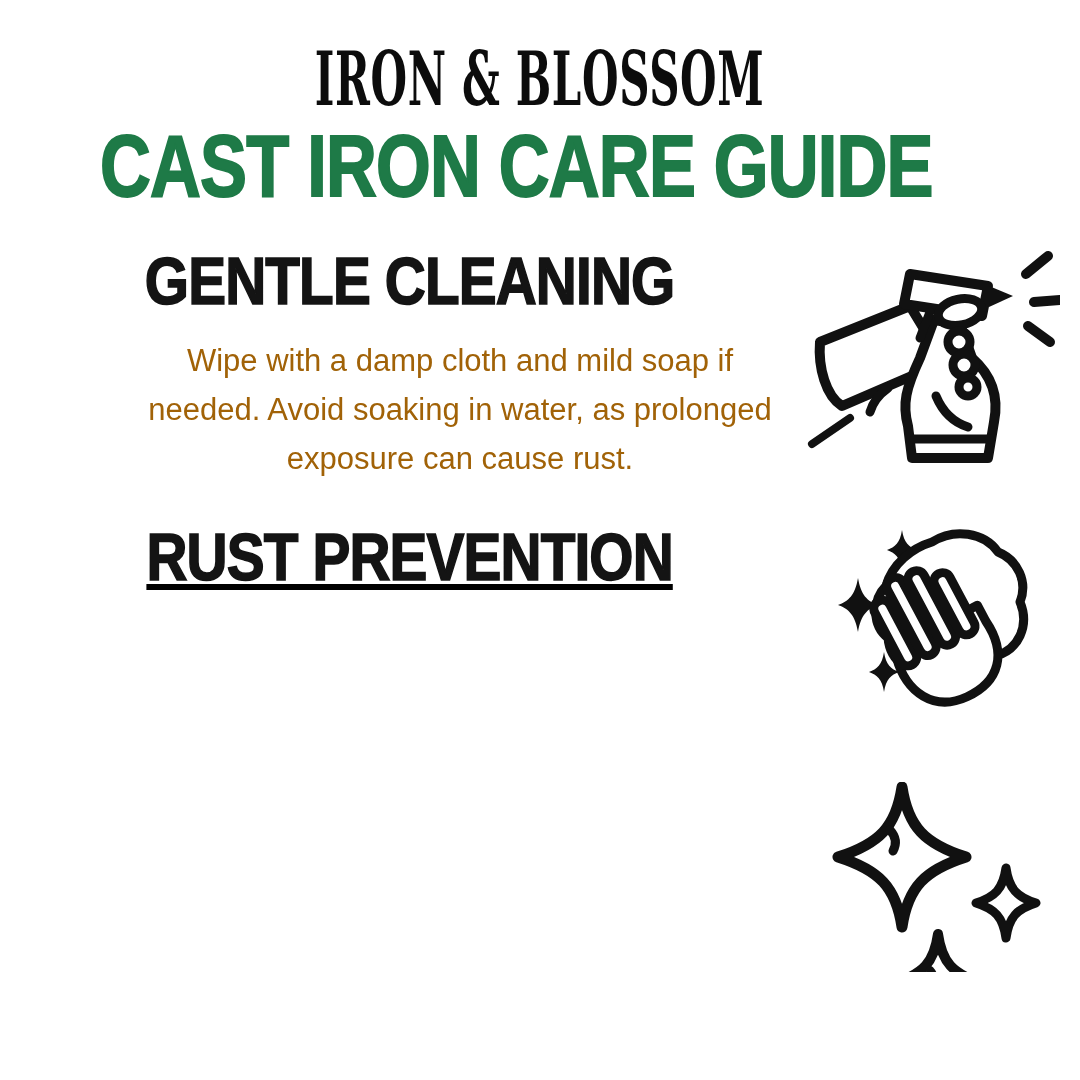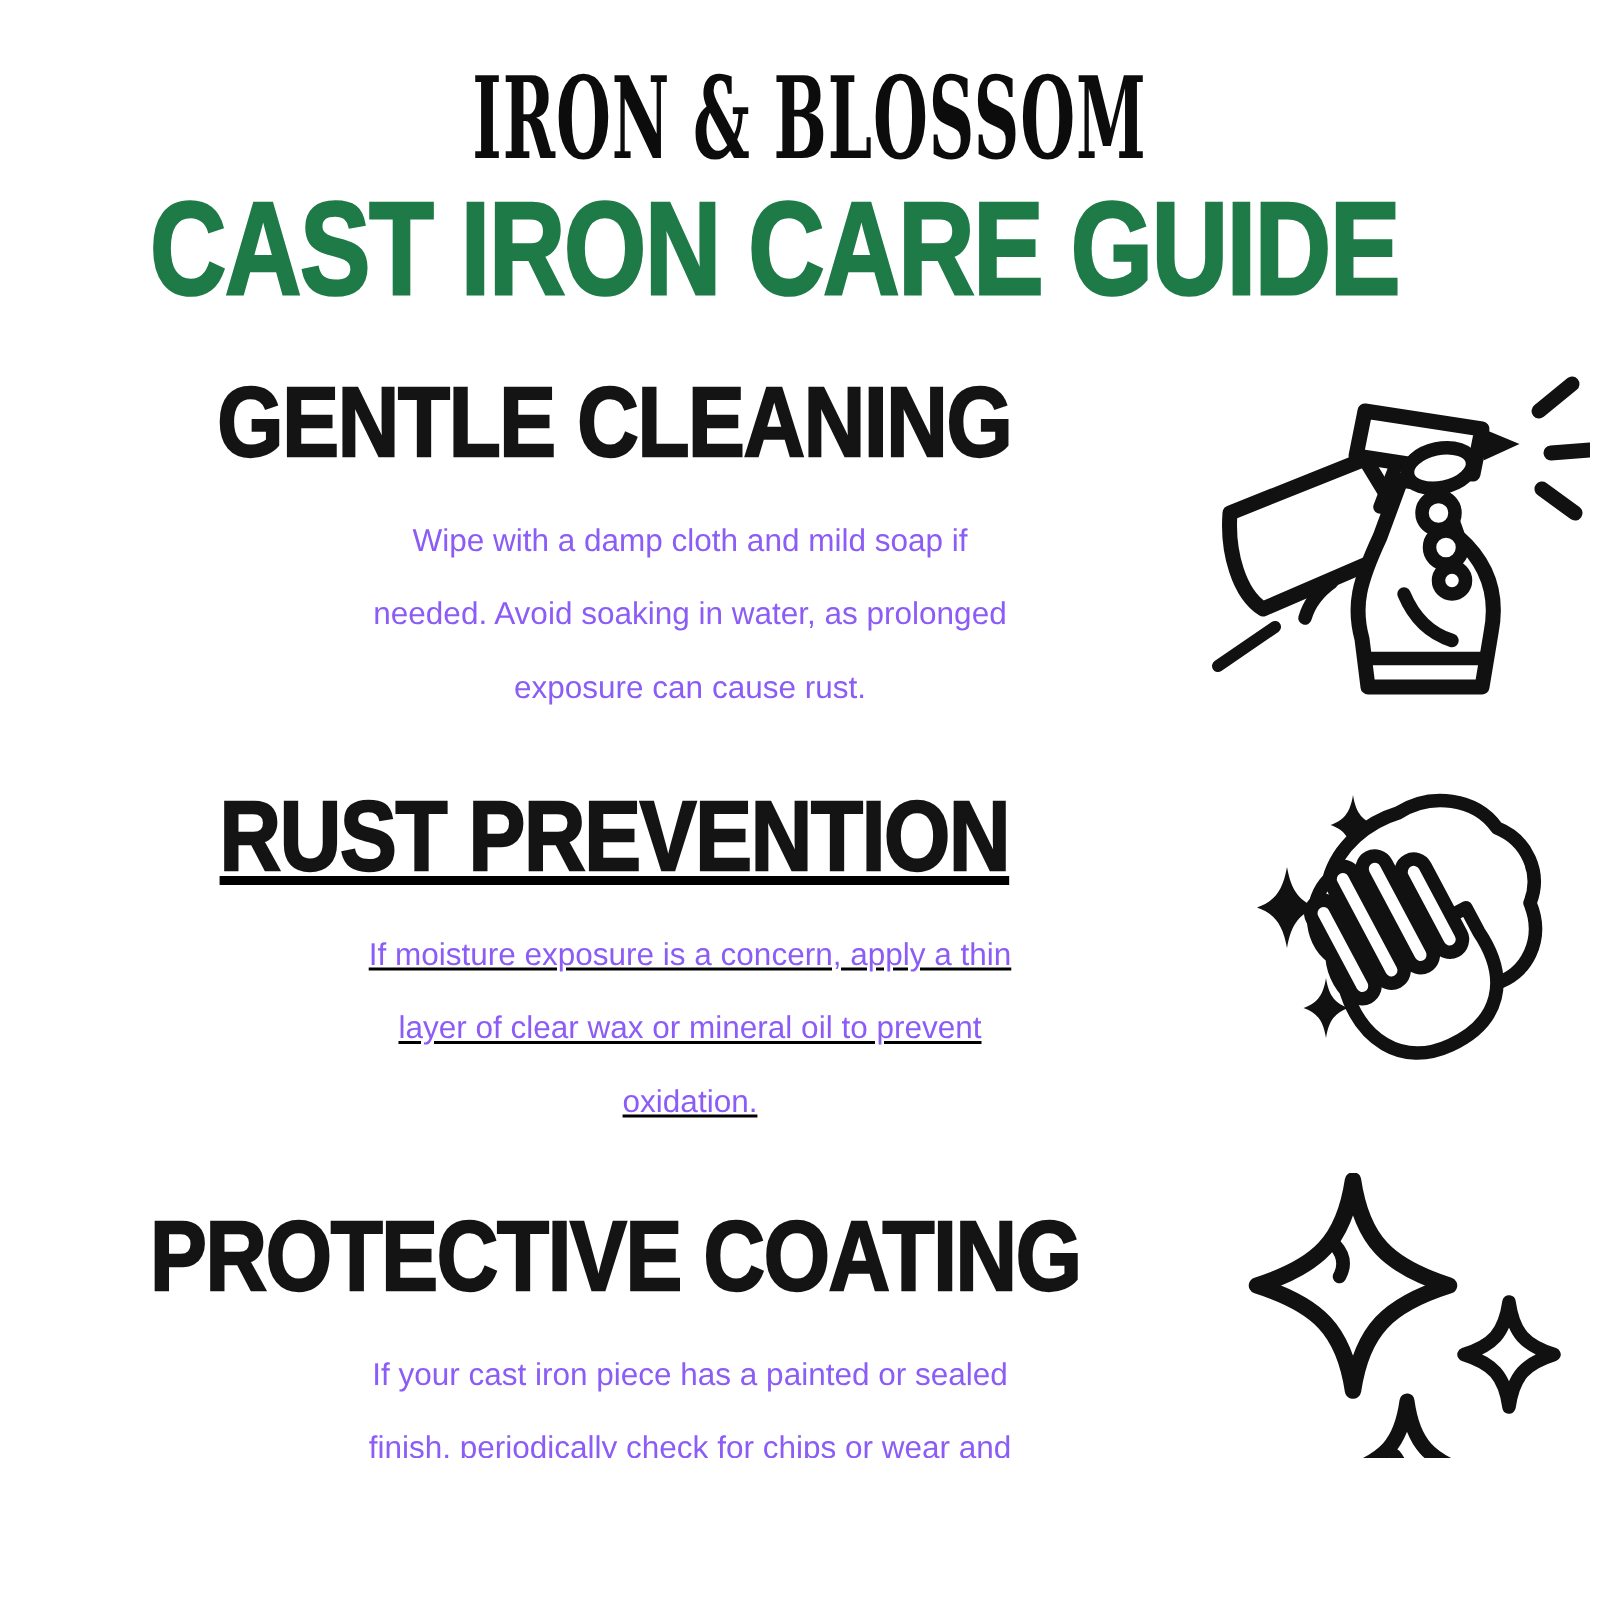--- a/index.html
+++ b/index.html
@@ -25,21 +25,21 @@
   
   .section{position:absolute;left:100px;width:720px;text-align:center;}
   .section-heading{
     font-weight:700;font-size:66px;line-height:1;color:#141414;
     letter-spacing:-1px;white-space:nowrap;
     -webkit-text-stroke:1.6px #141414;
     transform:scaleX(0.86);transform-origin:left center;
     margin:0 0 22px 0;
   }
   .section-body{
-    font-size:21px;line-height:49px;color:#8b5cf6;
+    font-size:31px;line-height:49px;color:#a16207;
     white-space:pre-line;margin:0;
   }
   .icon-box{position:absolute;}
   svg{display:block;}
 </style>
 </head>
 <body>
 
 <div id="canvas">
 
@@ -77,23 +77,20 @@
       <circle cx="176" cy="141" r="9" fill="#ffffff" stroke-width="9"></circle>
 
       <path d="M234,28 L256,10" stroke-width="10"></path>
       <path d="M242,56 L268,54" stroke-width="10"></path>
       <path d="M236,80 L258,96" stroke-width="10"></path>
     </svg>
   </div>
 
   <div class="section" style="top:524px;text-decoration:underline;">
     <h2 class="section-heading">RUST PREVENTION</h2>
-    <p class="section-body">If moisture exposure is a concern, apply a thin
-layer of clear wax or mineral oil to prevent
-oxidation.</p>
   </div>
   <div class="icon-box" style="left:828px;top:522px;">
     <svg width="205" height="198" viewBox="0 0 205 198" fill="none" stroke="#111111" stroke-width="9" stroke-linecap="round" stroke-linejoin="round">
 
       <path d="M74,8 C76,21 81,25 89,28 C81,31 76,35 74,48 C72,35 67,31 59,28 C67,25 72,21 74,8 Z" fill="#111111" stroke="none"></path>
       <path d="M30,56 C33,73 39,79 50,83 C39,87 33,93 30,110 C27,93 21,87 10,83 C21,79 27,73 30,56 Z" fill="#111111" stroke="none"></path>
       <path d="M56,130 C58,143 63,147 71,150 C63,153 58,157 56,170 C54,157 49,153 41,150 C49,147 54,143 56,130 Z" fill="#111111" stroke="none"></path>
 
       <path d="M104,20 C126,6 156,10 170,30 C190,38 200,60 192,80 C202,104 190,128 168,134 C156,154 126,160 108,146 C84,156 62,140 60,116 C44,104 44,78 58,64 C64,42 84,26 104,20 Z" fill="#ffffff"></path>
 
@@ -102,26 +99,20 @@
         <path d="M-52,-8 C-60,28 -44,58 -8,60 C28,62 48,40 44,2 L44,-16 L-52,-16 Z" fill="#ffffff"></path>
 
         <rect x="-50" y="-66" width="17" height="72" rx="8.5" fill="#ffffff"></rect>
         <rect x="-28" y="-80" width="17" height="86" rx="8.5" fill="#ffffff"></rect>
         <rect x="-6" y="-76" width="17" height="82" rx="8.5" fill="#ffffff"></rect>
         <rect x="16" y="-62" width="17" height="68" rx="8.5" fill="#ffffff"></rect>
       </g>
     </svg>
   </div>
 
-  <div class="section" style="top:804px;">
-    <h2 class="section-heading">PROTECTIVE COATING</h2>
-    <p class="section-body">If your cast iron piece has a painted or sealed
-finish, periodically check for chips or wear and
-touch up with appropriate paint or sealant.</p>
-  </div>
   <div class="icon-box" style="left:822px;top:782px;">
     <svg width="238" height="268" viewBox="0 0 238 268" fill="none" stroke="#111111" stroke-linecap="round" stroke-linejoin="round">
 
       <path d="M80,5 C86,45 103,62 144,75 C103,88 86,105 80,145 C74,105 57,88 16,75 C57,62 74,45 80,5 Z" fill="#ffffff" stroke-width="11"></path>
       <path d="M68,48 Q77,58 71,69" stroke-width="9"></path>
 
       <path d="M184,86 C187,107 195,115 214,121 C195,127 187,135 184,156 C181,135 173,127 154,121 C173,115 181,107 184,86 Z" fill="#ffffff" stroke-width="9"></path>
 
       <path d="M116,152 C120,181 131,191 158,201 C131,211 120,221 116,250 C112,221 101,211 74,201 C101,191 112,181 116,152 Z" fill="#ffffff" stroke-width="10"></path>
       <path d="M108,188 Q115,196 110,205" stroke-width="8"></path>

